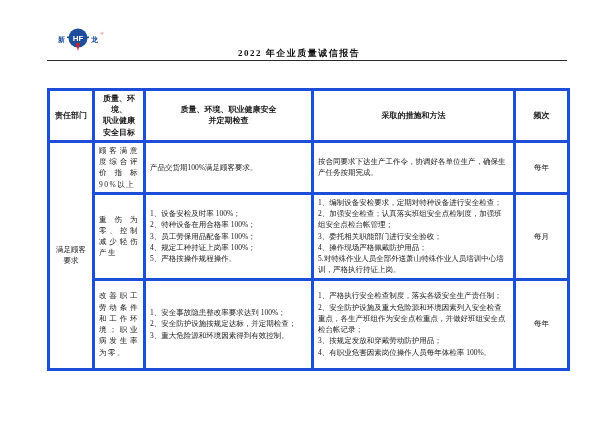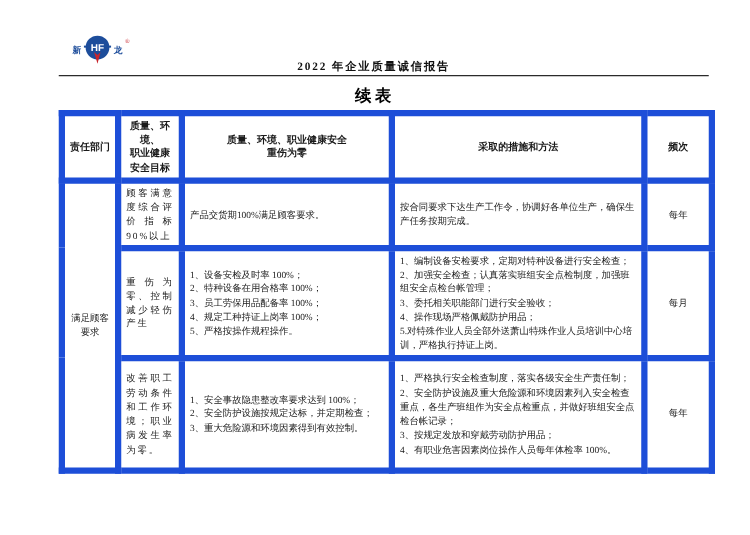--- a/index.html
+++ b/index.html
@@ -45,21 +45,21 @@
   }
 
   
   .report-table {
     position: absolute; left: 47px; top: 88px;
     width: 520px;
     border-collapse: collapse;
     table-layout: fixed;
   }
   .report-table td, .report-table th {
-    border: 5px solid #1d4ed8;
+    border: 3px solid #1d4ed8;
     font-size: 7.5px;
     line-height: 1.5;
     vertical-align: middle;
     color: #1a1a1a;
     padding: 2px 4px;
     overflow: hidden;
   }
   .report-table th {
     font-weight: bold;
     font-size: 8px;
@@ -100,38 +100,37 @@
       <rect x="19" y="8.5" width="3" height="1.6" fill="#1d4d9b"></rect>
       <text x="11" y="12.5" fill="#ffffff" font-size="8" font-weight="bold" text-anchor="middle" font-family="Liberation Sans, sans-serif">HF</text>
       <path d="M11 23 L8.2 13.5 L11 16 L13.4 13.8 Z" fill="#c9252c"></path>
     </svg>
     <span class="side-char">龙</span>
     <span class="reg">®</span>
   </div>
 
   <div class="header-title">2022 年企业质量诚信报告</div>
   <div class="header-rule"></div>
-  <div class="section-title">续表</div>
 
   <table class="report-table">
     <colgroup>
       <col style="width:45px">
         <col style="width:51px">
         <col style="width:168px">
         <col style="width:202px">
         <col style="width:54px">
     </colgroup>
     <thead>
       <tr class="row-h-head">
         <th class="preline">责任部门</th>
         <th class="preline">质量、环境、
 职业健康
 安全目标</th>
         <th class="preline">质量、环境、职业健康安全
-重伤为零</th>
+并定期检查</th>
         <th class="preline">采取的措施和方法</th>
         <th class="preline">频次</th>
       </tr>
     </thead>
     <tbody>
       <tr class="row-h-1">
         <td class="cell-center" rowspan="3">满足顾客要求</td>
         <td class="cell-goal">顾客满意度综合评价指标90%以上</td>
         <td class="cell-left">产品交货期100%满足顾客要求。</td>
         <td class="cell-left">按合同要求下达生产工作令，协调好各单位生产，确保生产任务按期完成。</td>

